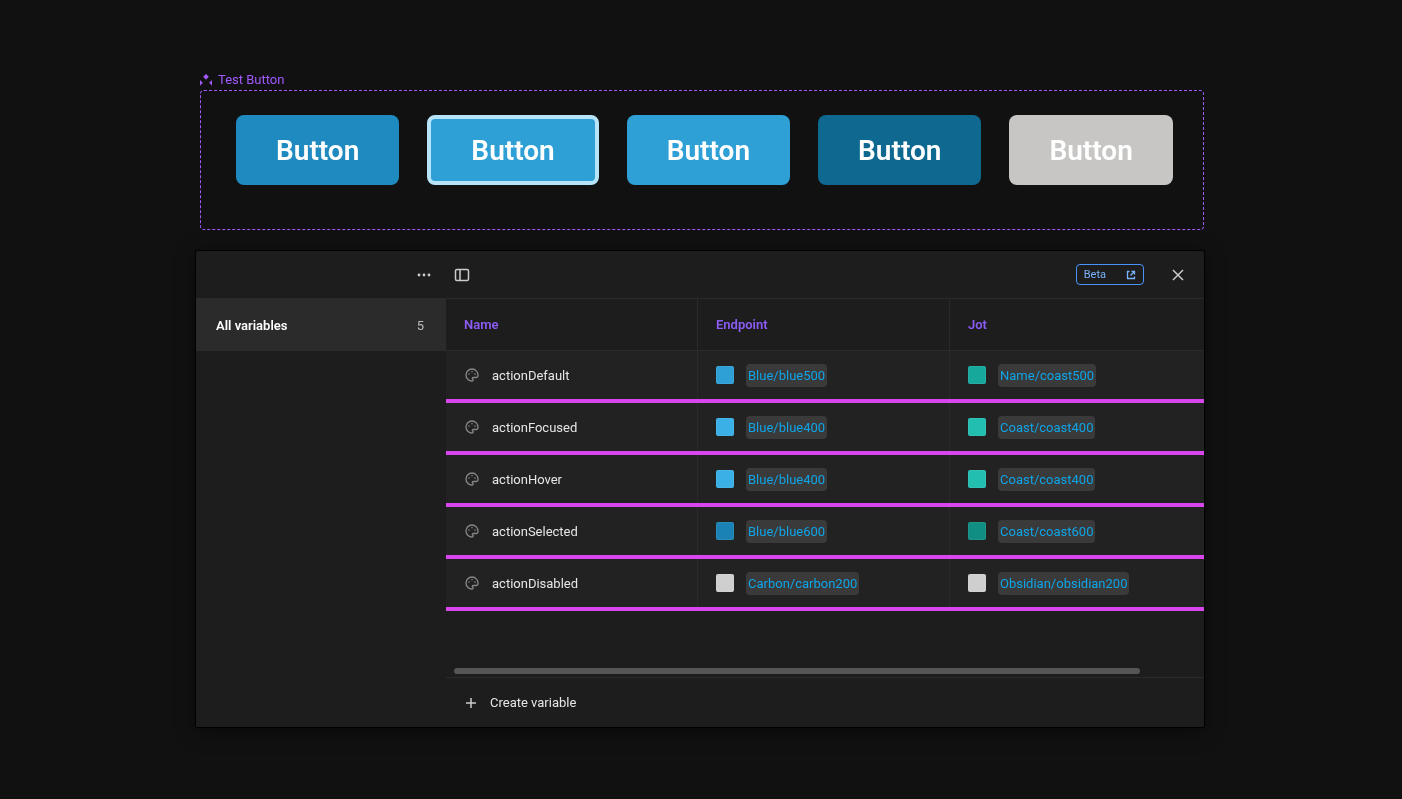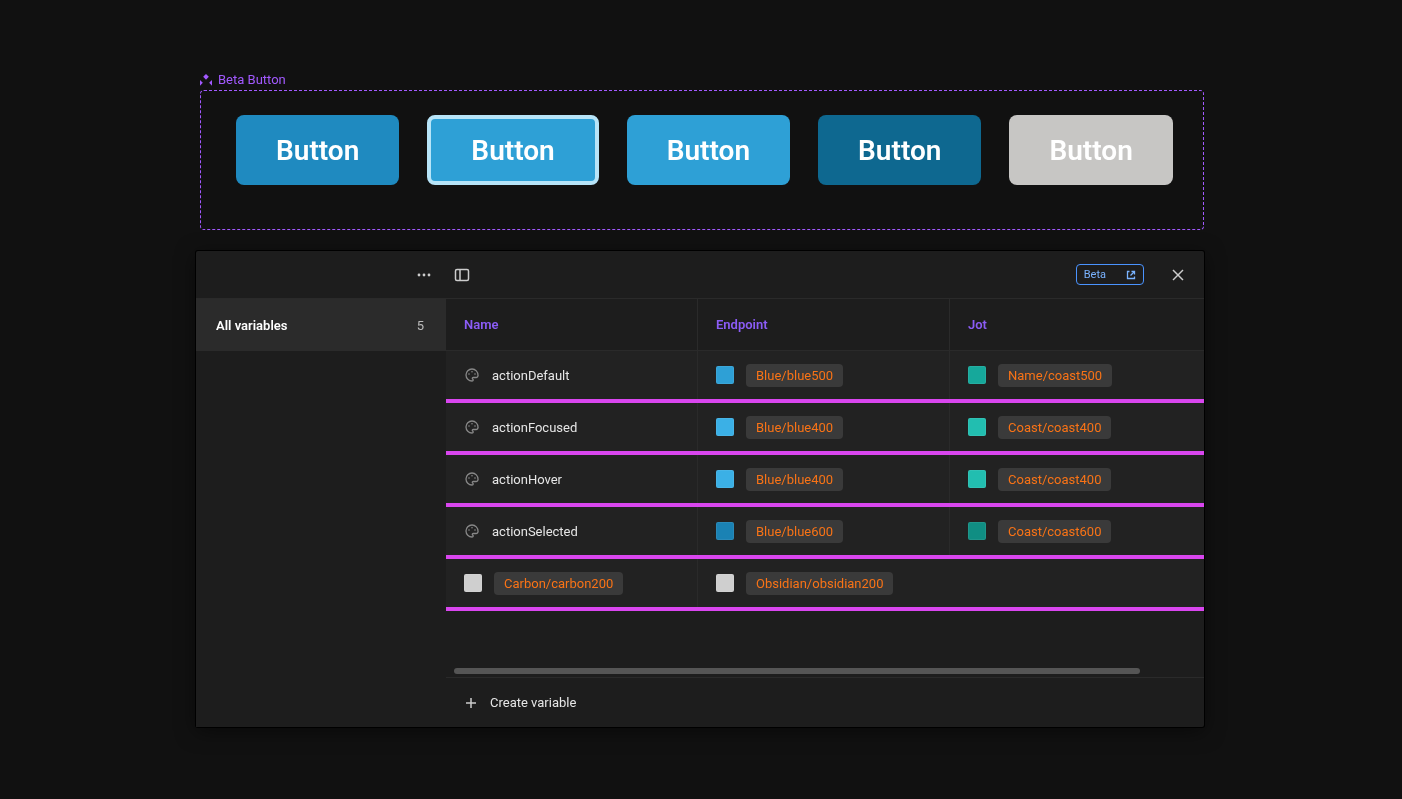--- a/index.html
+++ b/index.html
@@ -57,21 +57,21 @@
   .th { font-weight: 600; color: #8b5cf6; }
   .col-name { width: 252px; border-right: 1px solid #2a2a2a; }
   .col-end  { width: 252px; border-right: 1px solid #2a2a2a; }
   .col-jot  { flex: 1; }
   .tbody { flex: 1; overflow: hidden; }
   .tr { display: flex; height: 52px; border-bottom: 4px solid #d946ef; background: #222; text-align: center; }
   .tr:nth-child(even) { background: #222; }
   .td.col-name { gap: 12px; color: #e6e6e6; }
   .swatch { width: 18px; height: 18px; border-radius: 2px; flex: 0 0 auto; box-shadow: inset 0 0 0 1px rgba(255,255,255,.07); }
   .chip {
-    background: #3a3a3a; border-radius: 4px; padding: 4px 10px; font-size: 13px; color: #f97316;
+    background: #3a3a3a; border-radius: 4px; padding: 4px 2px; font-size: 13px; color: #0ea5e9;
   }
   .td .cell-inner { display: flex; align-items: center; gap: 12px; }
   .palette-icon { color: #888; }
 
   .scrollbar-fake {
     height: 12px; margin: 4px 6px 0 6px; position: relative;
   }
   .scrollbar-fake .thumb {
     position: absolute; left: 2px; top: 3px; height: 6px; width: 92%; background: #555; border-radius: 3px;
   }
@@ -99,21 +99,21 @@
 
 <div class="stage">
 
   <div class="component-label">
     <svg width="12" height="12" viewBox="0 0 12 12" fill="#a259ff">
         <rect x="6" y="0" width="4" height="4" transform="rotate(45 6 0)"></rect>
         <rect x="0" y="6" width="4" height="4" transform="rotate(45 0 6)"></rect>
         <rect x="12" y="6" width="4" height="4" transform="rotate(45 12 6)"></rect>
         <rect x="6" y="12" width="4" height="4" transform="rotate(45 6 12)"></rect>
       </svg>
-    <span>Beta Button</span>
+    <span>Test Button</span>
   </div>
   <div class="dashed-box"></div>
 
   <div class="button-row">
     <div class="figbtn default">
         <span>Button</span>
       </div>
     <div class="figbtn focused">
         <span>Button</span>
       </div>
@@ -267,20 +267,29 @@
       </div>
     </div>
     <div class="td col-jot">
       <div class="cell-inner">
         <span class="swatch" style="background:#108e83"></span>
         <span class="chip">Coast/coast600</span>
       </div>
     </div>
             </div>
             <div class="tr">
+    <div class="td col-name">
+      <svg class="palette-icon" width="16" height="16" viewBox="0 0 16 16" fill="none" stroke="#888" stroke-width="1.3">
+                  <path d="M8 2a6 6 0 1 0 0 12c1.6 0 1.4-1.3.6-1.9-.7-.6-.2-1.6.8-1.6H12a2 2 0 0 0 2-2.3A6 6 0 0 0 8 2Z"></path>
+                  <circle cx="5" cy="7" r=".8" fill="#888" stroke="none"></circle>
+                  <circle cx="8" cy="4.7" r=".8" fill="#888" stroke="none"></circle>
+                  <circle cx="11" cy="7" r=".8" fill="#888" stroke="none"></circle>
+                </svg>
+      <span>actionDisabled</span>
+    </div>
     <div class="td col-end">
       <div class="cell-inner">
         <span class="swatch" style="background:#cfcfcf"></span>
         <span class="chip">Carbon/carbon200</span>
       </div>
     </div>
     <div class="td col-jot">
       <div class="cell-inner">
         <span class="swatch" style="background:#cfcfcf"></span>
         <span class="chip">Obsidian/obsidian200</span>

